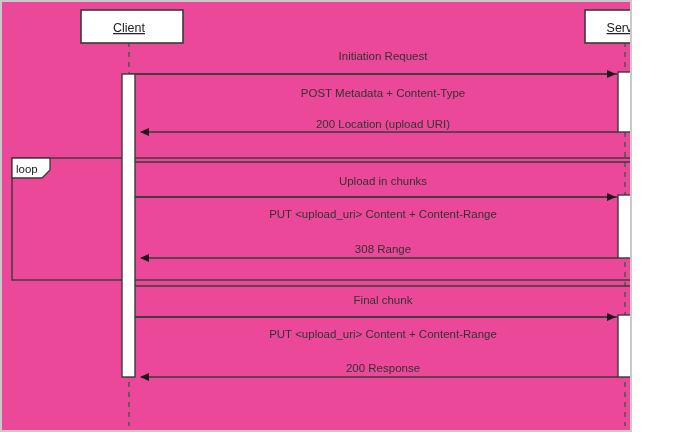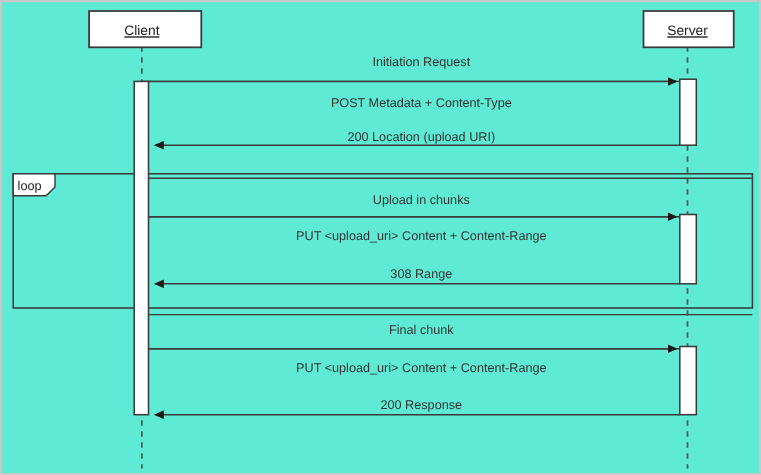--- a/index.html
+++ b/index.html
@@ -5,23 +5,23 @@
   html, body {
     margin: 0;
     padding: 0;
     background: #ffffff;
   }
   body {
     font-family: "Liberation Sans", sans-serif;
   }
   #canvas {
     position: relative;
-    width: 692px;
+    width: 632px;
     height: 432px;
-    background: #5eead4;
+    background: #ec4899;
     border: 2px solid #c9c9c9;
     box-sizing: border-box;
     overflow: hidden;
   }
   #diagram-svg {
     position: absolute;
     left: 0;
     top: 0;
     width: 692px;
     height: 432px;

